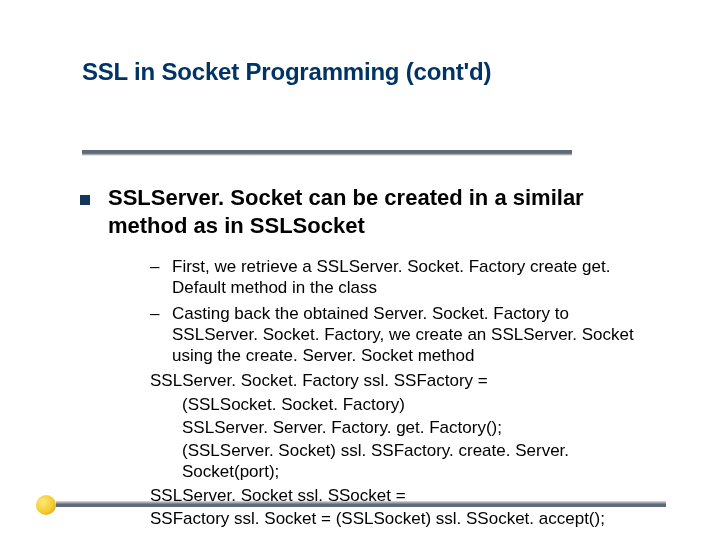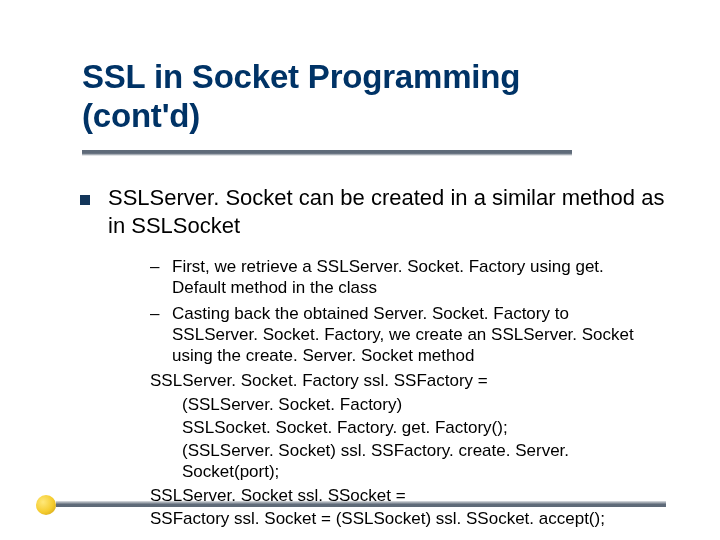--- a/index.html
+++ b/index.html
@@ -17,21 +17,21 @@
     height: 540px;
     box-sizing: border-box;
   }
   .title-block {
     position: absolute;
     left: 82px;
     top: 58px;
     width: 560px;
   }
   .title-text {
-    font-size: 33px;
+    font-size: 24px;
     font-weight: bold;
     color: #003366;
     line-height: 1.18;
     letter-spacing: -0.2px;
   }
   .title-underline {
     position: absolute;
     left: 82px;
     top: 150px;
     width: 490px;
@@ -48,20 +48,21 @@
     background: #13365a;
   }
   .main-point {
     position: absolute;
     left: 108px;
     top: 184px;
     width: 560px;
     font-size: 22px;
     color: #000;
     line-height: 1.25;
+    font-weight: bold;
   }
   .sub-block {
     position: absolute;
     left: 150px;
     top: 256px;
     width: 502px;
     font-size: 17px;
     color: #000;
     line-height: 1.25;
   }
@@ -110,29 +111,29 @@
     <div class="title-text">SSL in Socket Programming (cont'd)</div>
   </div>
   <div class="title-underline"></div>
 
   <div class="sq-bullet"></div>
   <div class="main-point">SSLServer. Socket can be created in a similar method as in SSLSocket</div>
 
   <div class="sub-block">
     <div class="sub-item">
       <span class="dash">–</span>
-      <span>First, we retrieve a SSLServer. Socket. Factory using get. Default method in the class</span>
+      <span>First, we retrieve a SSLServer. Socket. Factory create get. Default method in the class</span>
     </div>
     <div class="sub-item">
       <span class="dash">–</span>
       <span>Casting back the obtained Server. Socket. Factory to SSLServer. Socket. Factory, we create an SSLServer. Socket using the create. Server. Socket method</span>
     </div>
     <div class="code-item">SSLServer. Socket. Factory ssl. SSFactory =</div>
-    <div class="code-item indent">(SSLServer. Socket. Factory)</div>
-    <div class="code-item indent">SSLSocket. Socket. Factory. get. Factory();</div>
+    <div class="code-item indent">(SSLSocket. Socket. Factory)</div>
+    <div class="code-item indent">SSLServer. Server. Factory. get. Factory();</div>
     <div class="code-item indent">(SSLServer. Socket) ssl. SSFactory. create. Server. Socket(port);</div>
     <div class="code-item">SSLServer. Socket ssl. SSocket =</div>
     <div class="code-item">SSFactory ssl. Socket = (SSLSocket) ssl. SSocket. accept();</div>
   </div>
 
   <div class="corner-dot"></div>
   <div class="corner-bar"></div>
 
 </div>
 

